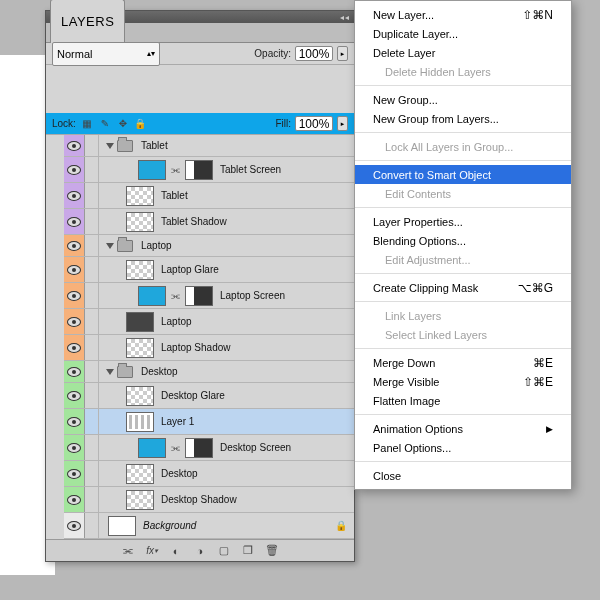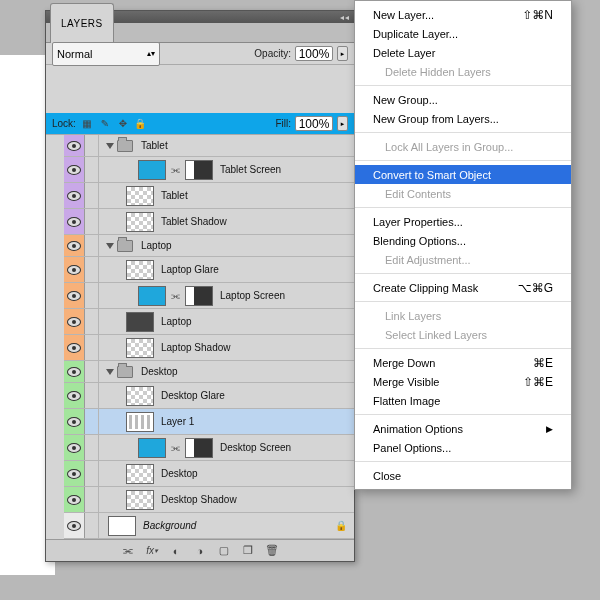--- a/index.html
+++ b/index.html
@@ -4,21 +4,21 @@
 <style>
 * { box-sizing: border-box; margin: 0; padding: 0; font-family: "Lucida Grande", Helvetica, Arial, sans-serif; font-size: 11px; user-select: none; }
 body { background: #b8b8b8; width: 600px; height: 600px; overflow: hidden; position: relative; }
 
 .bg-strip { position: absolute; left: 0; top: 55px; width: 55px; height: 520px; background: #fff; }
 
 .panel { position: absolute; left: 45px; top: 10px; width: 310px; background: #d5d5d5; border: 1px solid #555; box-shadow: 2px 2px 6px rgba(0,0,0,0.3); }
 .panel-header { background: linear-gradient(#6a6a6a,#545454); height: 12px; display:flex; justify-content:flex-end; align-items:center; padding:0 4px;}
 .panel-header .grip { color:#ccc; font-size:8px; letter-spacing:1px;}
 .tab-row { background: #bdbdbd; height: 20px; display:flex; align-items:flex-end; padding:0 4px; border-bottom:1px solid #888;}
-.tab { background:#d5d5d5; padding:14px 10px; font-size:10px; border:1px solid #888; border-bottom:none; border-radius:3px 3px 0 0; margin-bottom:-1px; letter-spacing:0.5px;}
+.tab { background:#d5d5d5; padding:14px 10px; font-size:13px; border:1px solid #888; border-bottom:none; border-radius:3px 3px 0 0; margin-bottom:-1px; letter-spacing:0.5px;}
 .controls-row { display:flex; align-items:center; height:22px; padding:0 6px; gap:4px; border-bottom:1px solid #aaa;}
 .controls-row.lock { background:#0ea5e9;margin-top:48px; }
 .sel { background:#f4f4f4; border:1px solid #888; height:24px; display:flex; align-items:center; padding:0 4px; font-size:10px; border-radius:2px;}
 .sel .chev { margin-left:auto; font-size:8px; }
 .blend-sel { width: 108px; }
 .lbl { font-size:10px; color:#222;}
 .numbox { background:#fff; border:1px solid #888; height:15px; width:38px; display:flex; align-items:center; justify-content:center; font-size:12px; border-radius:2px;}
 .tiny-btn { width:11px; height:15px; background:#e0e0e0; border:1px solid #888; display:flex; align-items:center; justify-content:center; font-size:7px; border-radius:2px;}
 .lock-icon { width:14px; height:14px; display:flex; align-items:center; justify-content:center; font-size:10px; color:#444;}
 

